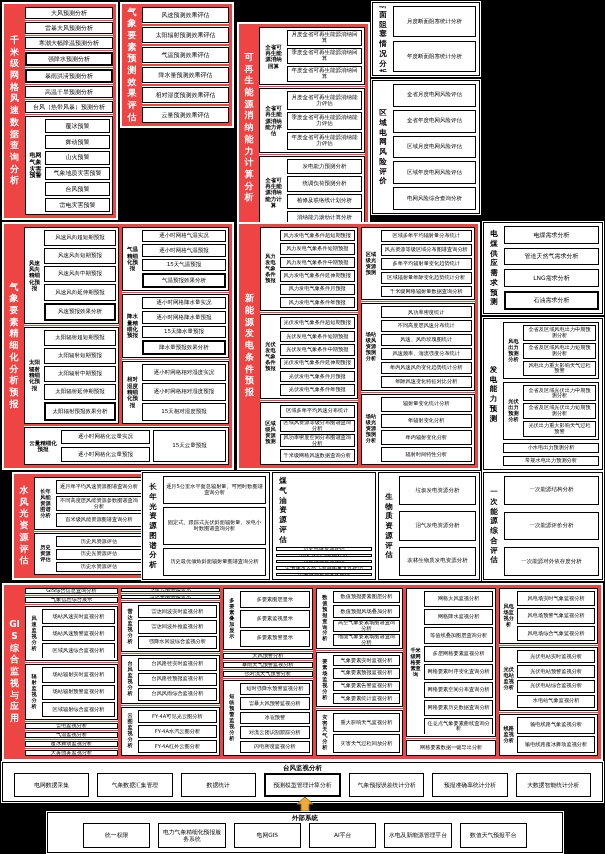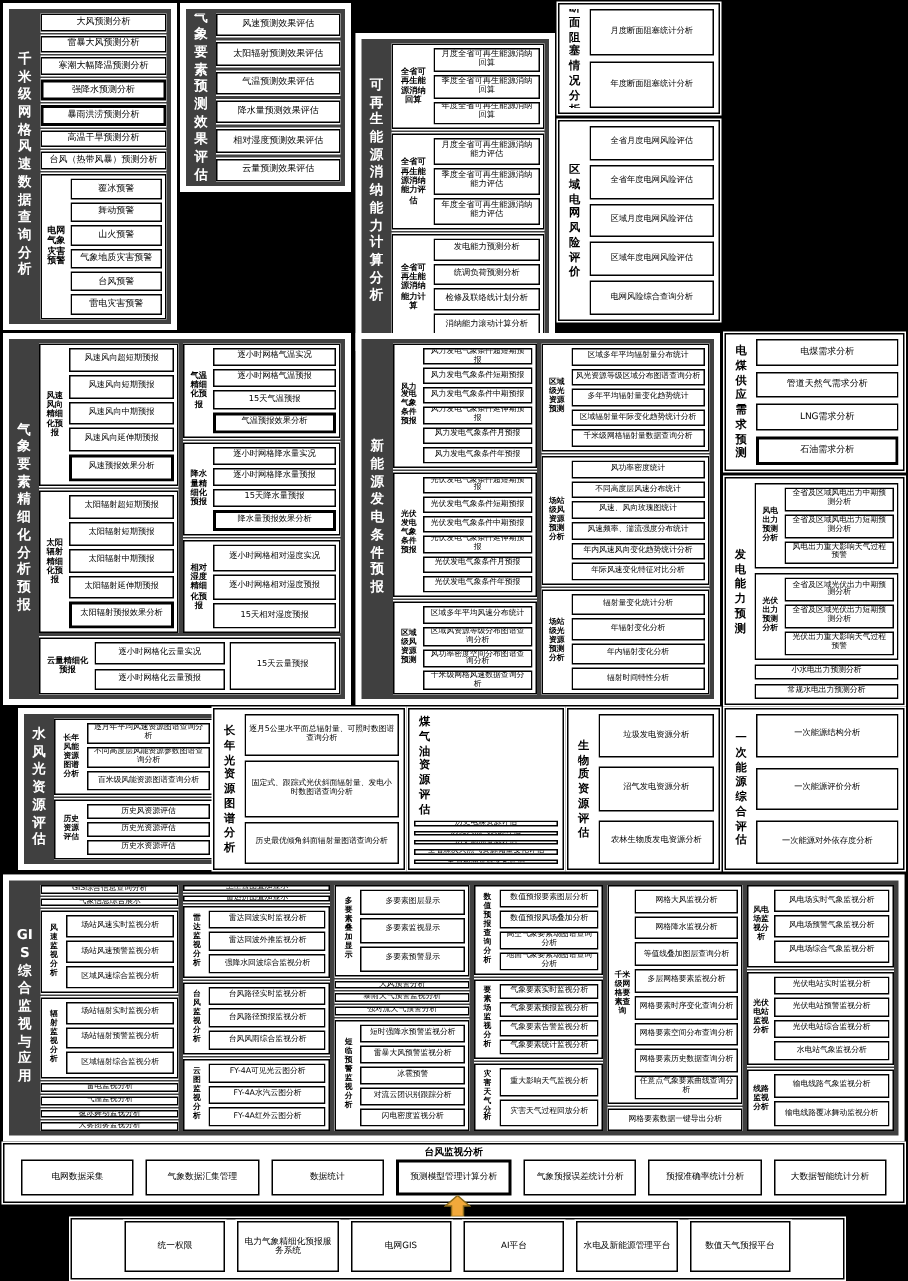--- a/index.html
+++ b/index.html
@@ -1,20 +1,20 @@
 <!DOCTYPE html>
 <html><head>
 <meta charset="utf-8">
 <title>Diagram</title>
 <style>
   html,body{margin:0;padding:0;background:#000;}
   #canvas{position:relative;width:605px;height:854px;background:#000;overflow:hidden;
           font-family:"DejaVu Sans","Liberation Sans",sans-serif;color:#000;}
   .section{position:absolute;display:flex;box-sizing:border-box;padding:3px;gap:3px;}
-  .section.dark{background:#404040;border:4px solid #ffffff;}
+  .section.dark{background:#ef4444;border:2px solid #ffffff;}
   .section.light{background:#fff;border:1px solid #000;box-shadow:0 0 0 1px #fff;}
   .vtitle{flex:0 0 auto;display:flex;align-items:center;justify-content:center;text-align:center;
           font-weight:bold;word-break:break-all;line-height:1.3;overflow:hidden;}
   .dark>.vtitle{color:#fff;font-size:9px;}
   .light>.vtitle{color:#000;font-size:7.5px;}
   .content{flex:1 1 auto;display:flex;flex-direction:column;min-width:0;min-height:0;overflow:hidden;}
   .box{background:#fff;border:1px solid #000;box-shadow:0 0 0 1px #fff;color:#000;
        display:flex;align-items:center;justify-content:center;text-align:center;
        line-height:1.08;padding:0 2px;overflow:hidden;min-height:0;min-width:0;
        word-break:break-all;flex:1 1 0;}
@@ -49,20 +49,21 @@
         <div class="box">预报准确率统计分析</div>
         <div class="box">大数据智能统计分析</div>
       </div>
   </div>
 
   <svg id="up-arrow" width="18" height="15" viewBox="0 0 18 15" style="left: 296px; top: 797px;">
     <polygon points="9,0 17,7 13,7 13,14 5,14 5,7 1,7" stroke-width="1" fill="#F2A93B" stroke="#8A6A1A"></polygon>
   </svg>
 
   <div class="band" id="band-external" style="left: 47px; top: 812px; width: 516px; height: 41px;">
+    <div class="band-title">外部系统</div>
     <div class="band-boxes" id="band-external-boxes" style="padding-right: 30px; padding-left: 30px;">
         <div class="box">统一权限</div>
         <div class="box">电力气象精细化预报服务系统</div>
         <div class="box">电网GIS</div>
         <div class="box">AI平台</div>
         <div class="box">水电及新能源管理平台</div>
         <div class="box">数值天气预报平台</div>
       </div>
   </div>
 

